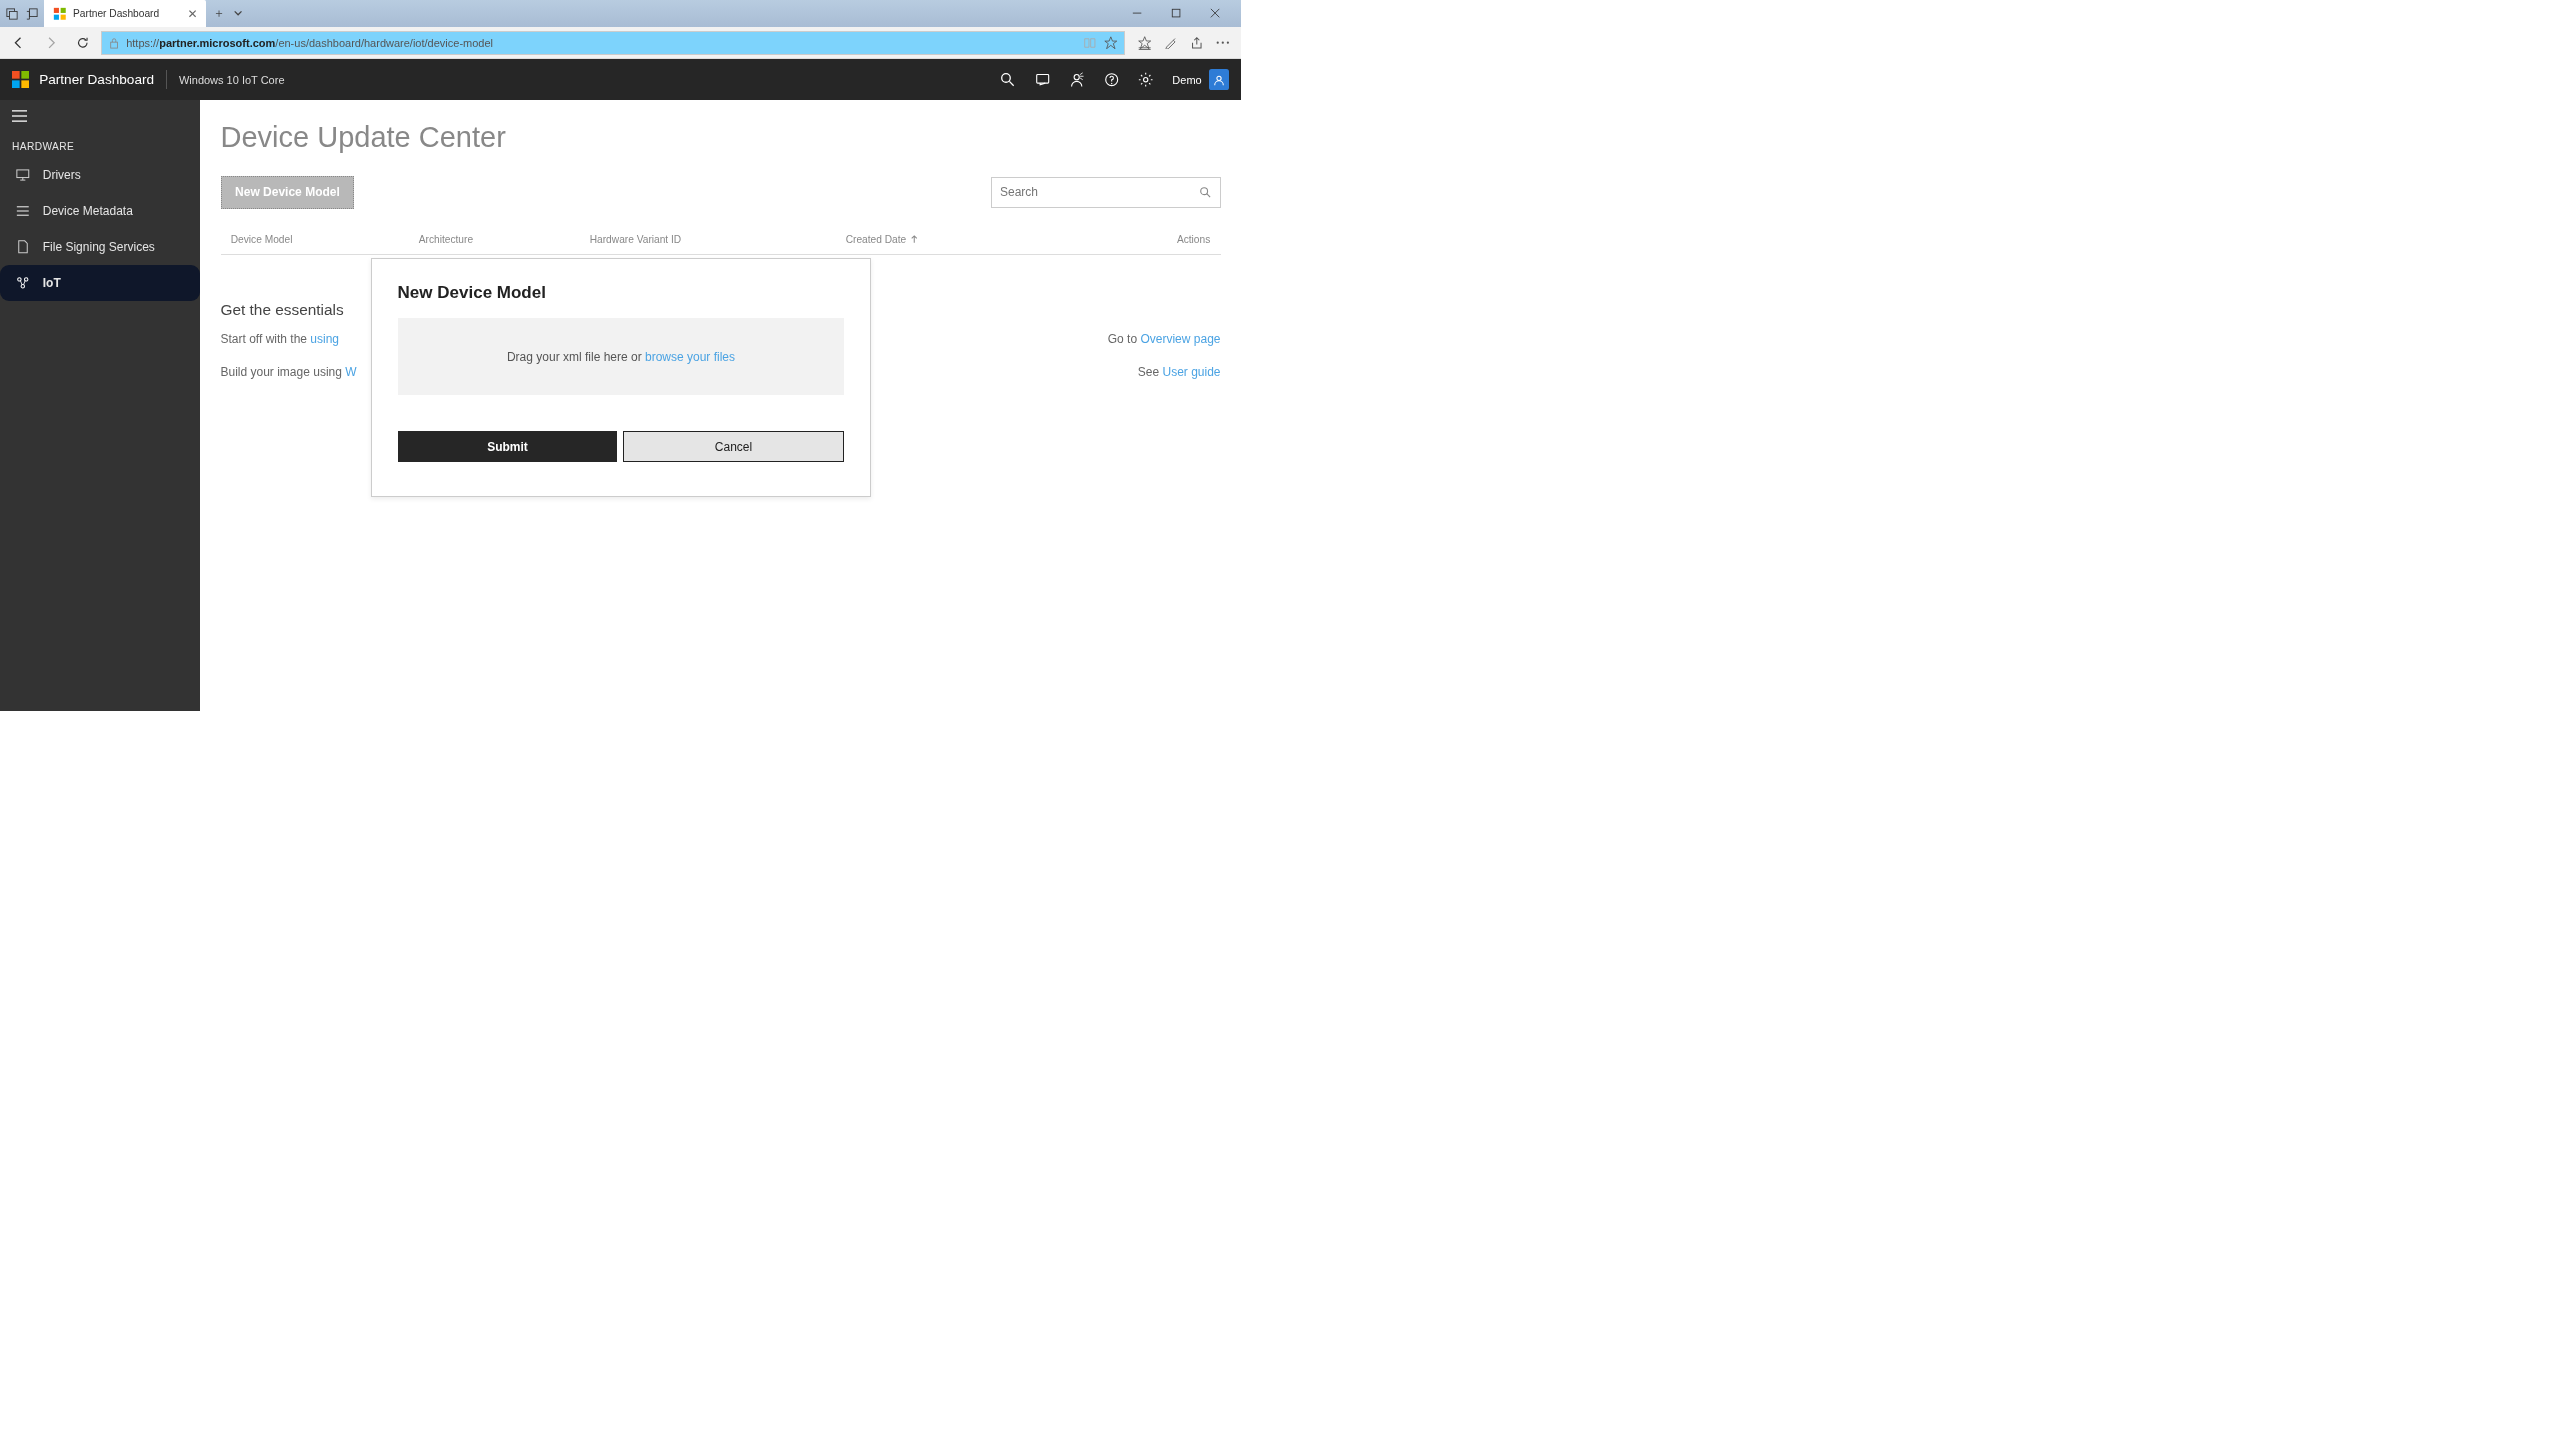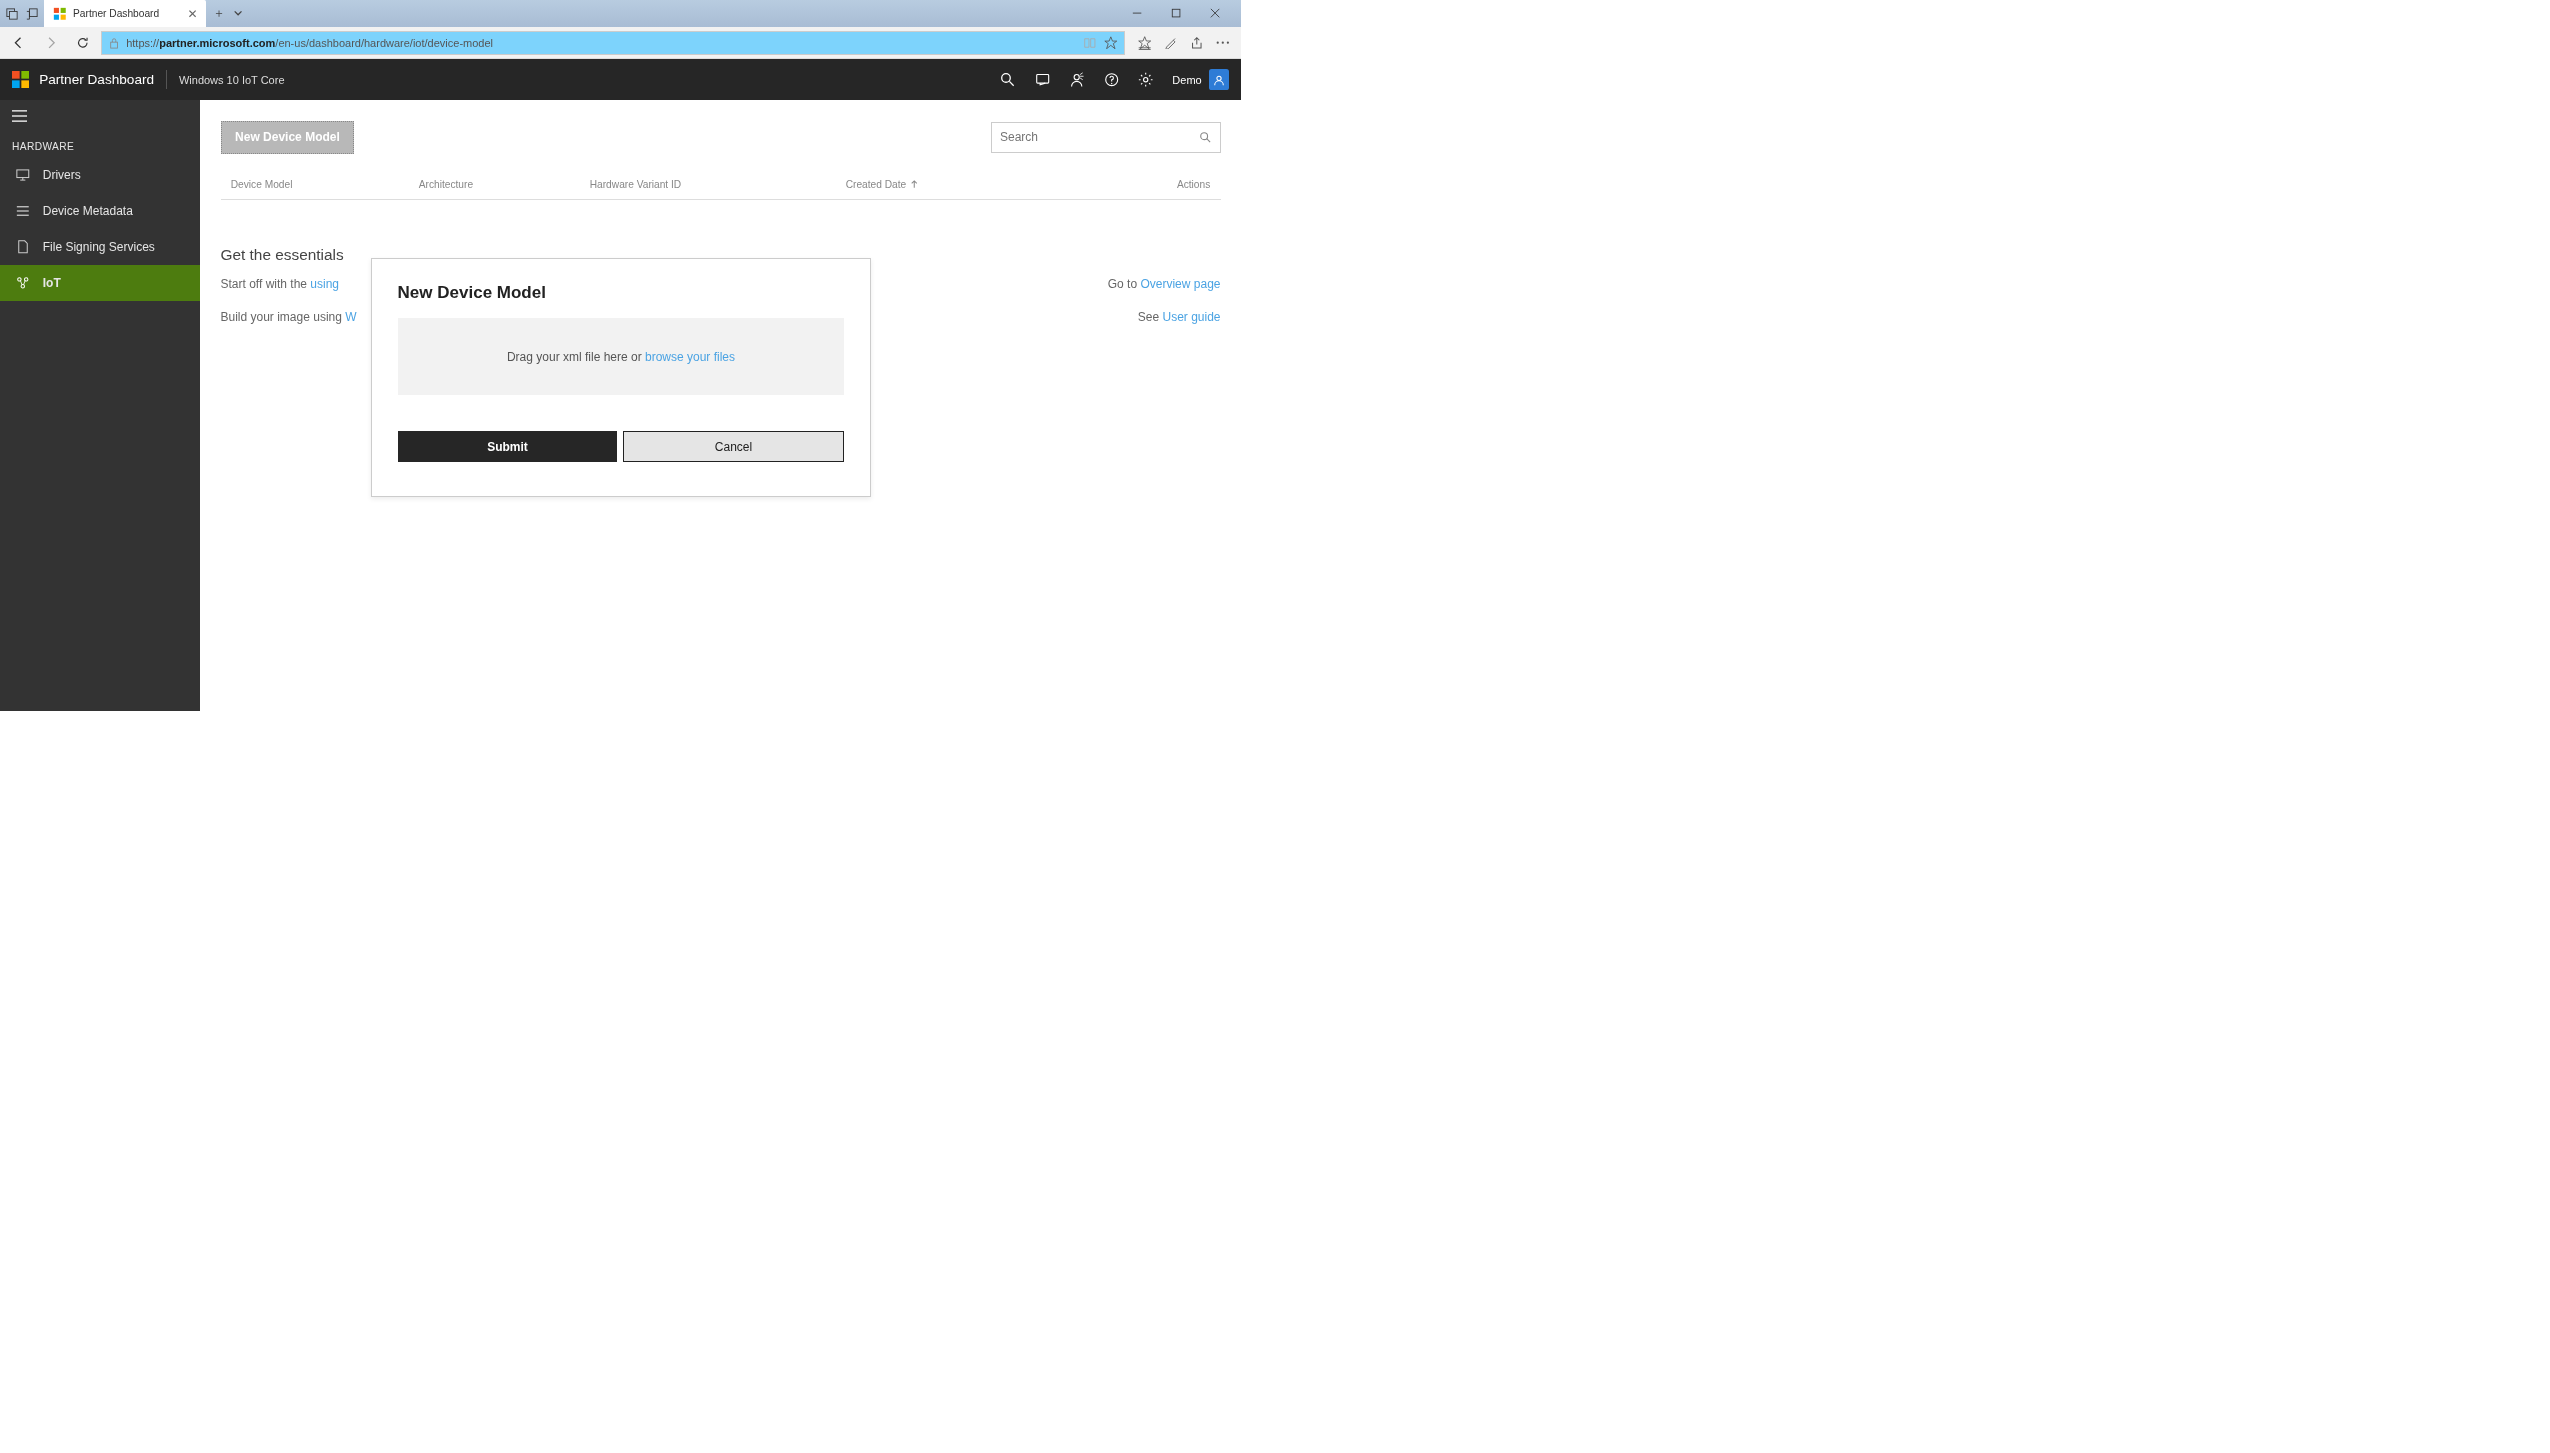--- a/index.html
+++ b/index.html
@@ -37,21 +37,21 @@
 .header-user { display: flex; align-items: center; gap: 6.8px; }
 .header-user-name { font-size: 11px; }
 .header-avatar { width: 20.5px; height: 20.5px; background: #2e7cd6; border-radius: 2.6px; display: flex; align-items: center; justify-content: center; font-size: 9.4px; color: #fff; }
 
 
 .app-body { display: flex; height: calc(711px - 27px - 32px - 41px); }
 .sidebar { width: 200px; background: #333333; color: #fff; display: flex; flex-direction: column; }
 .sidebar-hamburger { padding: 10.2px 12px; }
 .sidebar-section-title { padding: 8.5px 12px 5.1px; font-size: 10.2px; font-weight: 400; letter-spacing: 0.4px; color: #e6e6e6; }
 .sidebar-item { display: flex; align-items: center; gap: 12px; padding: 11px 15.4px; font-size: 12px; color: #e6e6e6; cursor: pointer; }
-.sidebar-item.active { background: #4d7c0f; font-weight: 600; }
+.sidebar-item.active { background: #0f172a; font-weight: 600; border-radius: 9px; }
 .sidebar-item .si-icon { width: 15.4px; display: flex; justify-content: center; }
 
 
 .main { flex: 1; background: #fff; padding: 20.5px 20.5px 20.5px 20.5px; position: relative; overflow: hidden; }
 .page-title { font-size: 29px; font-weight: 300; color: #888; margin-bottom: 22px; }
 .toolbar-row { display: flex; align-items: center; }
 .new-model-btn { background: #b8b8b8; color: #fff; border: 0.9px dotted #888; padding: 8.5px 13.6px; font-size: 12px; font-weight: 600; cursor: pointer; }
 .search-box { margin-left: auto; width: 230px; height: 31px; border: 0.9px solid #ccc; display: flex; align-items: center; padding: 0 8.5px; color: #888; }
 .search-box input { border: none; outline: none; flex: 1; font-size: 12px; color: #333; }
 .search-box .si { color: #888; }
@@ -305,20 +305,21 @@
             <circle cx="8" cy="12" r="2" fill="none" stroke="#fff" stroke-width="1.2"></circle>
             <line x1="5" y1="5" x2="7" y2="10" stroke="#fff" stroke-width="1"></line>
             <line x1="11" y1="5" x2="9" y2="10" stroke="#fff" stroke-width="1"></line>
           </svg>
         </span>
       <span>IoT</span>
     </div>
   </div>
 
   <div class="main">
+    <h1 class="page-title">Device Update Center</h1>
 
     <div class="toolbar-row">
       <button class="new-model-btn">New Device Model</button>
       <div class="search-box">
         <input type="text" placeholder="Search" style="">
         <span class="si">
             <svg width="12" height="12" viewBox="0 0 14 14">
               <circle cx="6" cy="6" r="4" fill="none" stroke="#888" stroke-width="1.3"></circle>
               <line x1="9" y1="9" x2="13" y2="13" stroke="#888" stroke-width="1.3"></line>
             </svg>

